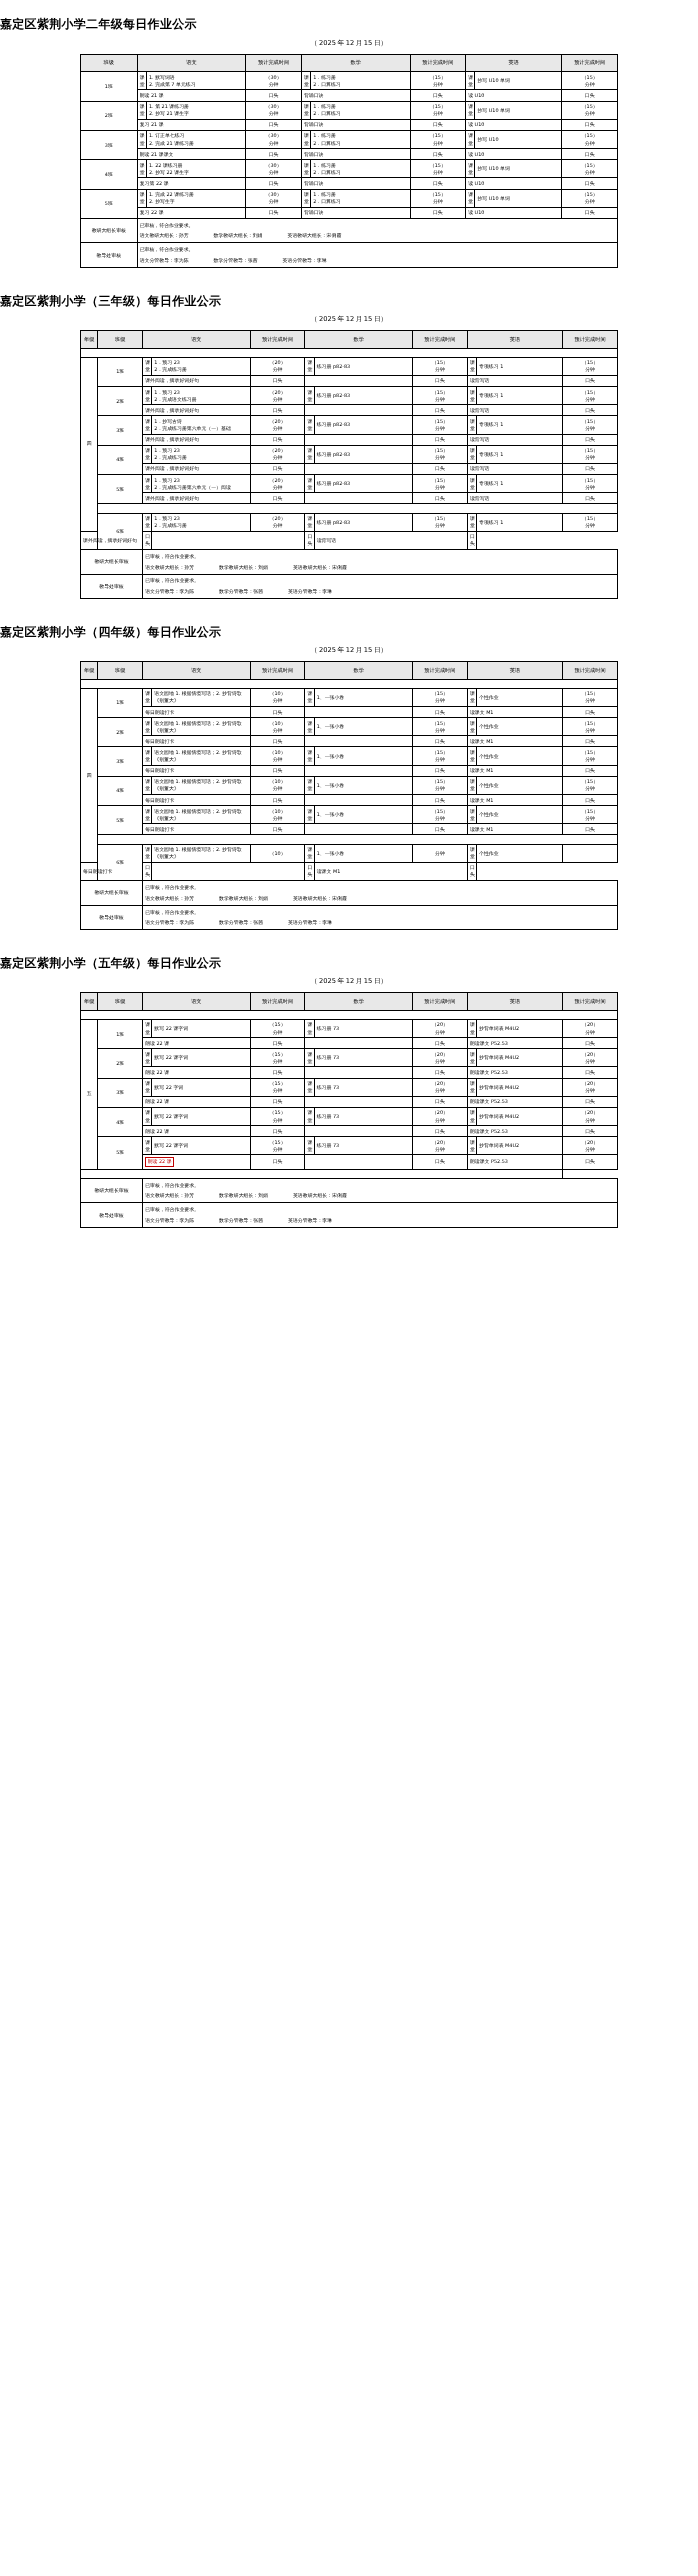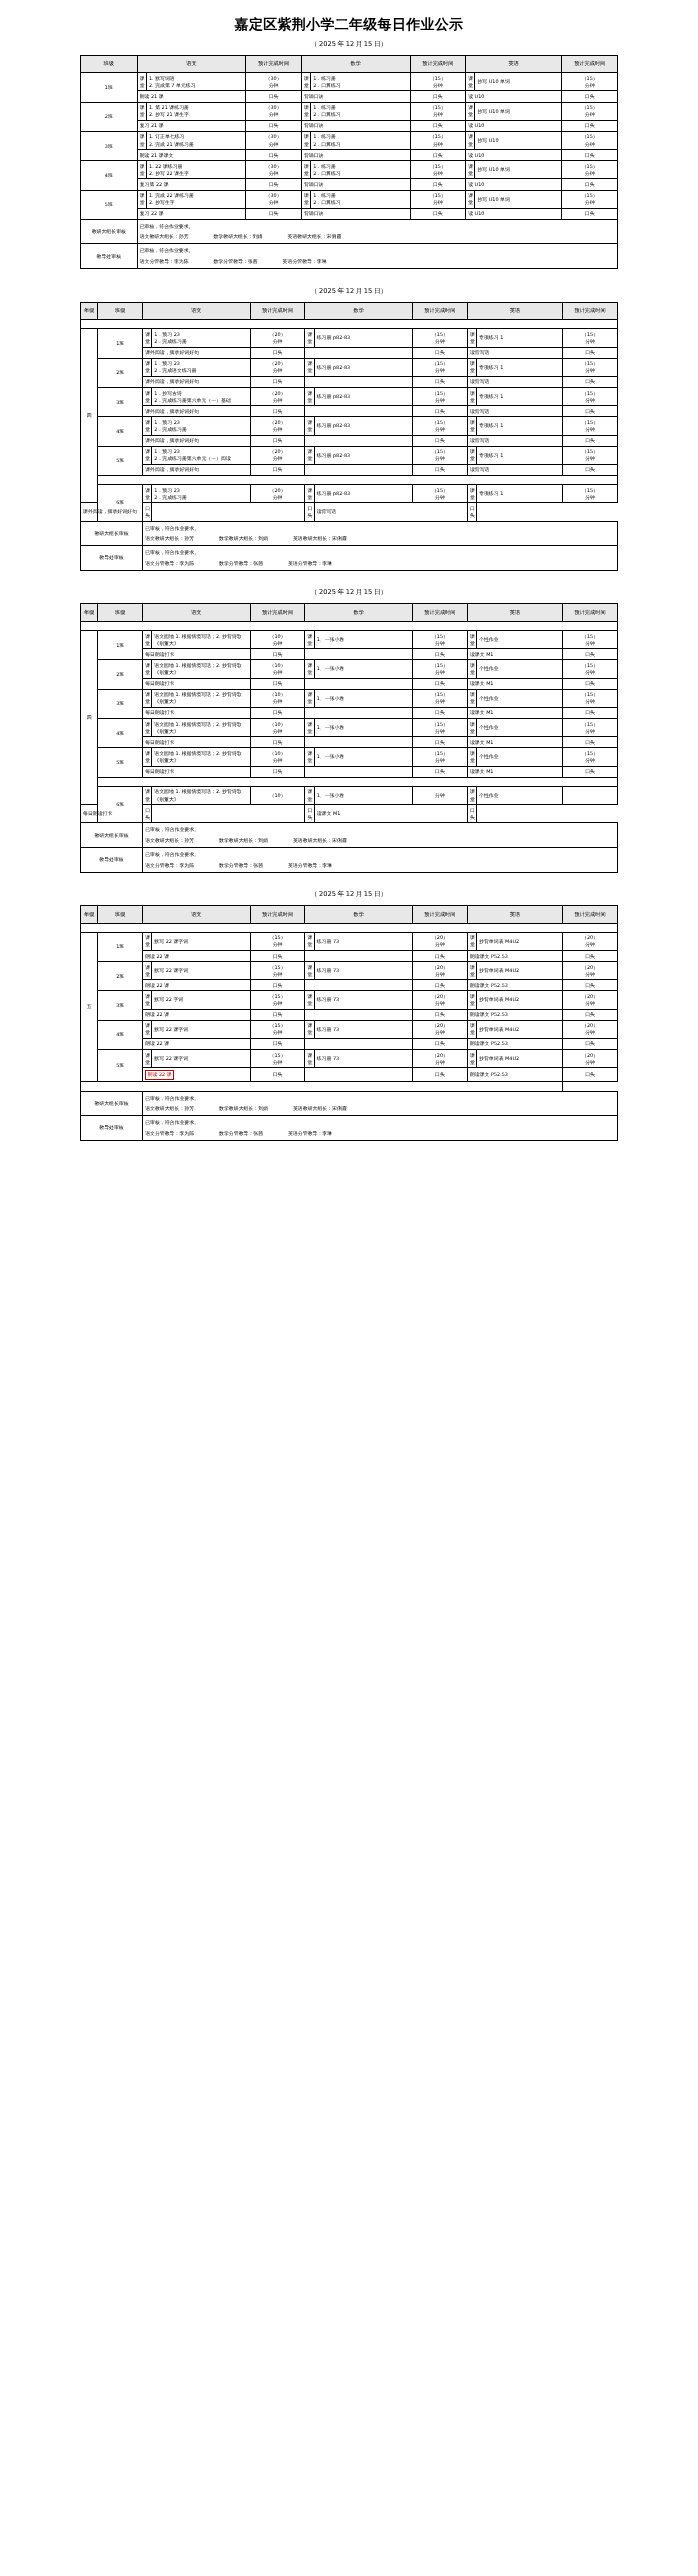--- a/index.html
+++ b/index.html
@@ -4,22 +4,21 @@
 <style>
   html,body{margin:0;padding:0;background:#ffffff;}
   body{
     font-family:"DejaVu Sans","Liberation Sans",sans-serif;
     color:#000;
     width:698px;
   }
   .page{width:698px;margin:0 auto;padding-top:9.3px;box-sizing:border-box;}
   .block{margin-bottom:17.5px;}
   .doc-title{
-    text-align:center;
-    font-size:14px;
+    font-size:12px;
     font-weight:bold;
     letter-spacing:0.3px;
     padding:7.2px 0 5.2px 0;
   }
   .doc-date{
     text-align:center;
     font-size:6.7px;
     padding-bottom:6.2px;
   }
   .doc-date .u{
@@ -276,20 +275,21 @@
               <td class="auditlabel" colspan="1">教导处审核</td>
               <td class="auditbody" colspan="9">
                 <div class="line1">已审核，符合作业要求。</div>
                 <div class="names"><span>语文分管教导：李为陈</span><span>数学分管教导：张茜</span><span>英语分管教导：李琳</span></div>
               </td>
             </tr>
           </tbody>
         </table>
       </div>
       <div class="block">
+        <div class="doc-title">嘉定区紫荆小学（三年级）每日作业公示</div>
         <div class="doc-date">（<span class="u">2025</span>年<span class="u">12</span>月<span class="u">15</span>日）</div>
         <table class="sheet">
           <colgroup>
             <col style="width: 15.5px;">
             <col style="width: 40px;">
             <col style="width: 8.2px;">
             <col style="width: 88px;">
             <col style="width: 49px;">
             <col style="width: 8.2px;">
             <col style="width: 88px;">
@@ -505,20 +505,21 @@
               <td class="auditlabel" colspan="2">教导处审核</td>
               <td class="auditbody" colspan="9">
                 <div class="line1">已审核，符合作业要求。</div>
                 <div class="names"><span>语文分管教导：李为陈</span><span>数学分管教导：张茜</span><span>英语分管教导：李琳</span></div>
               </td>
             </tr>
           </tbody>
         </table>
       </div>
       <div class="block">
+        <div class="doc-title">嘉定区紫荆小学（四年级）每日作业公示</div>
         <div class="doc-date">（<span class="u">2025</span>年<span class="u">12</span>月<span class="u">15</span>日）</div>
         <table class="sheet">
           <colgroup>
             <col style="width: 15.5px;">
             <col style="width: 40px;">
             <col style="width: 8.2px;">
             <col style="width: 88px;">
             <col style="width: 49px;">
             <col style="width: 8.2px;">
             <col style="width: 88px;">
@@ -734,20 +735,21 @@
               <td class="auditlabel" colspan="2">教导处审核</td>
               <td class="auditbody" colspan="9">
                 <div class="line1">已审核，符合作业要求。</div>
                 <div class="names"><span>语文分管教导：李为陈</span><span>数学分管教导：张茜</span><span>英语分管教导：李琳</span></div>
               </td>
             </tr>
           </tbody>
         </table>
       </div>
       <div class="block">
+        <div class="doc-title">嘉定区紫荆小学（五年级）每日作业公示</div>
         <div class="doc-date">（<span class="u">2025</span>年<span class="u">12</span>月<span class="u">15</span>日）</div>
         <table class="sheet">
           <colgroup>
             <col style="width: 15.5px;">
             <col style="width: 40px;">
             <col style="width: 8.2px;">
             <col style="width: 88px;">
             <col style="width: 49px;">
             <col style="width: 8.2px;">
             <col style="width: 88px;">

